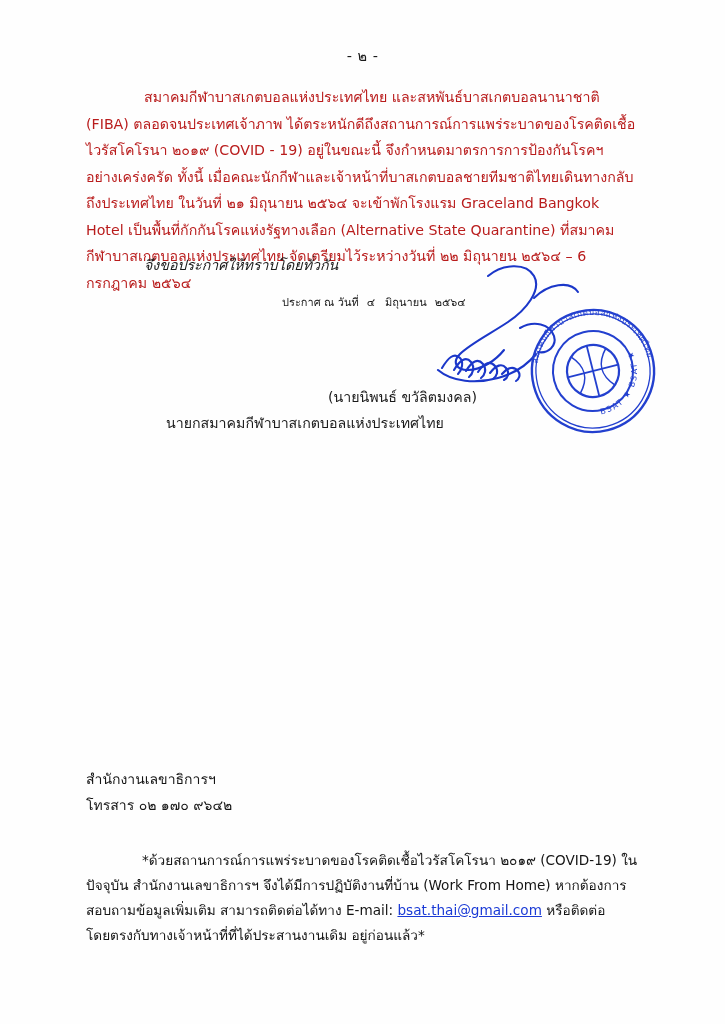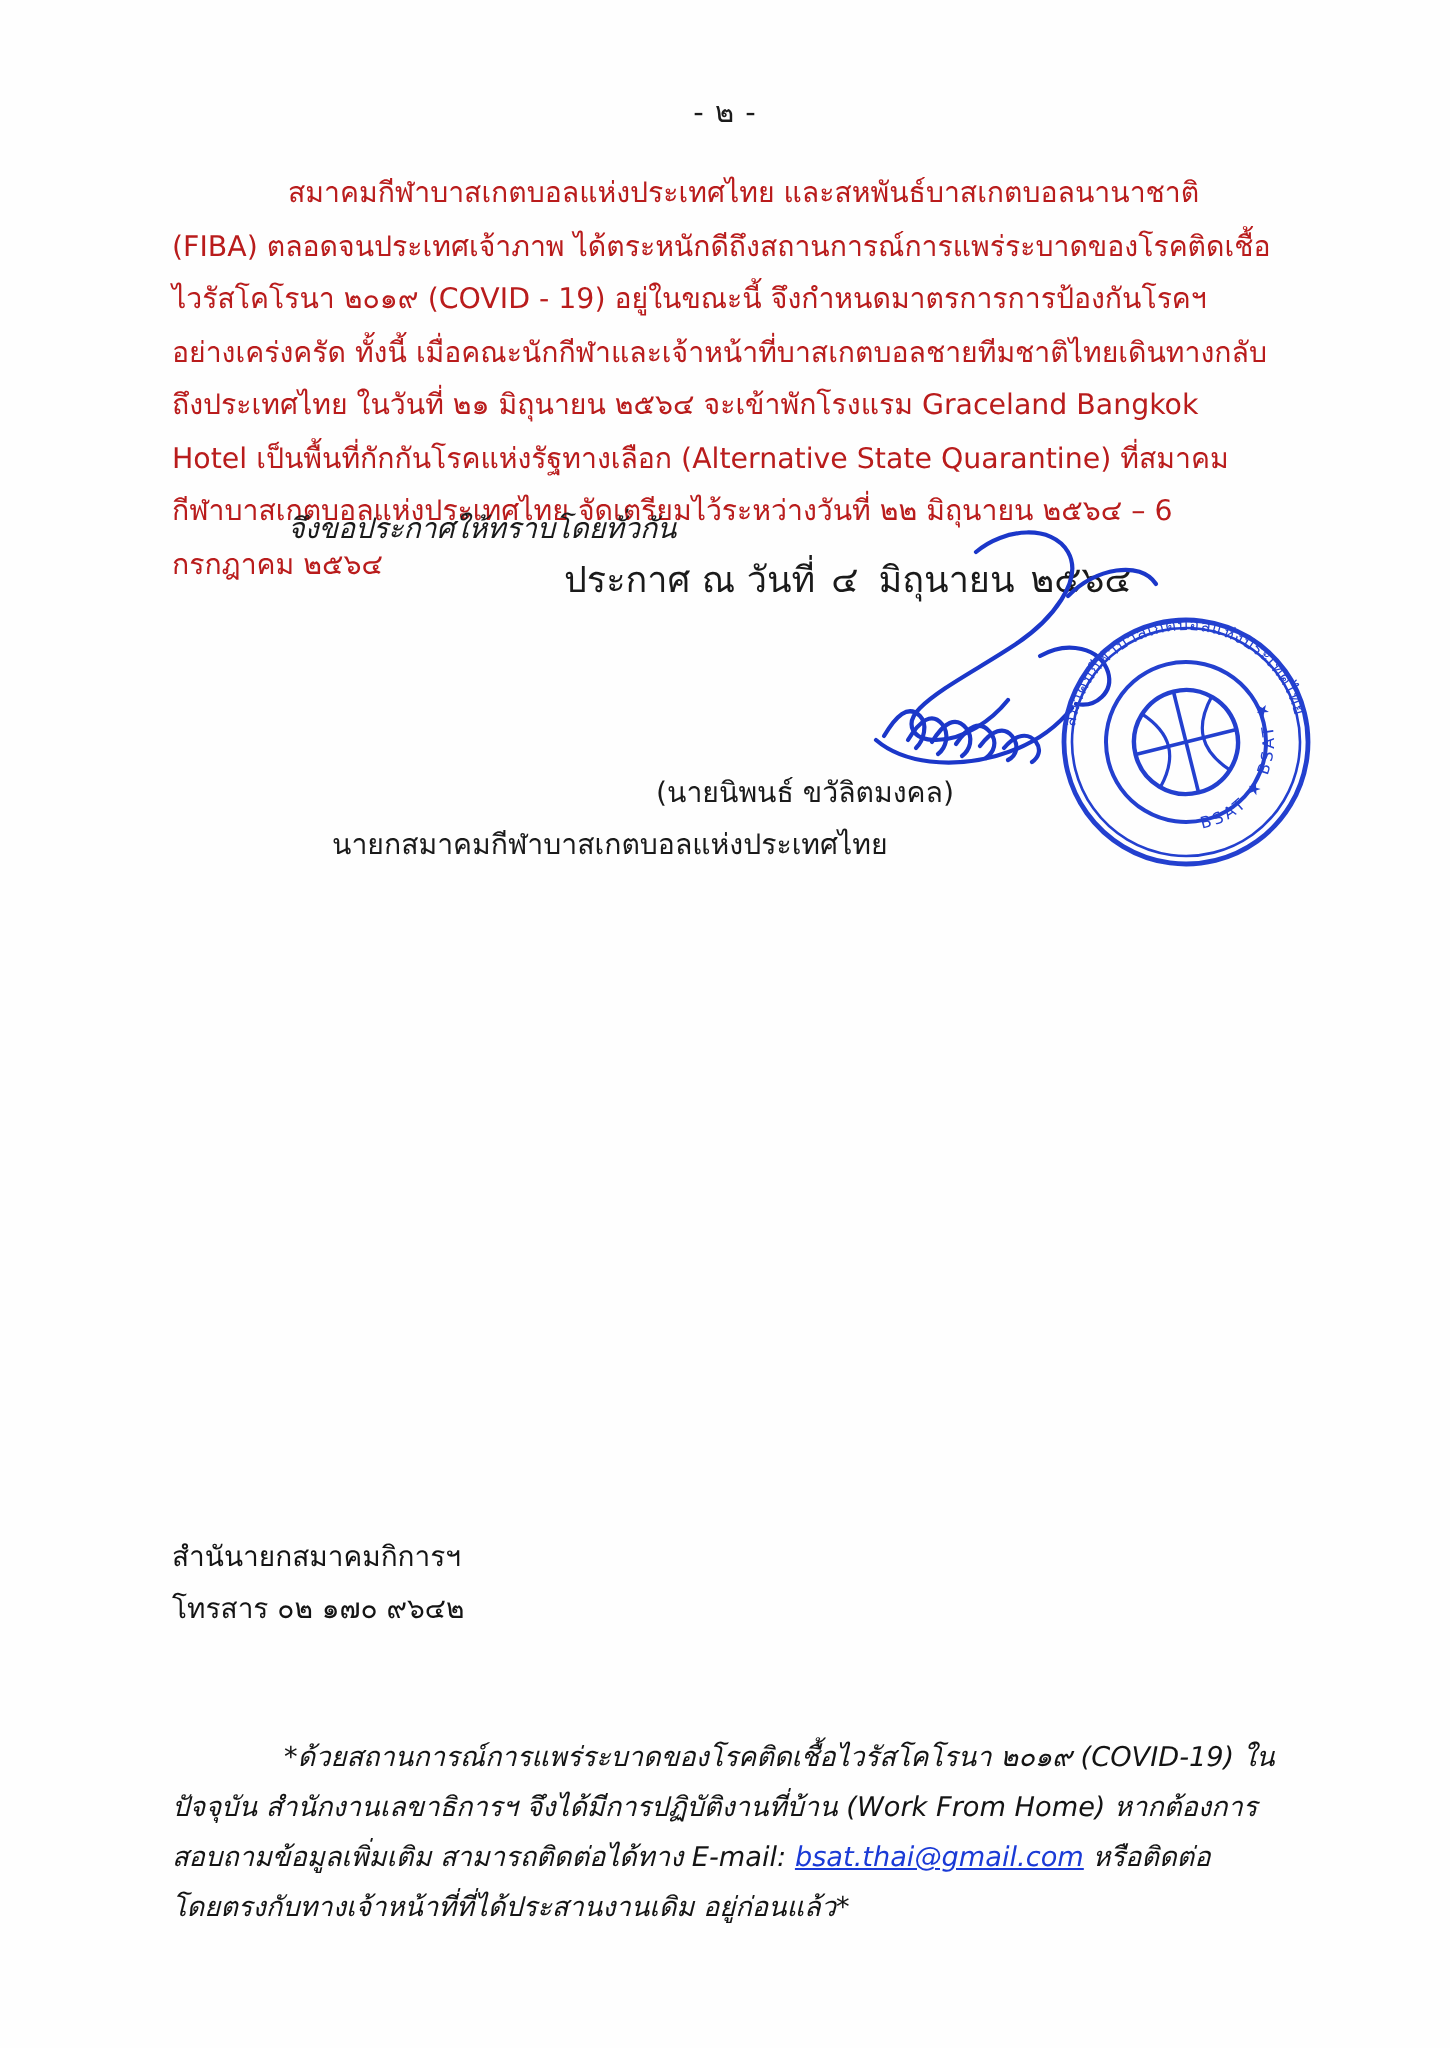--- a/index.html
+++ b/index.html
@@ -50,23 +50,23 @@
     top: 252px;
     width: 553px;
     font-size: 14.2px;
     line-height: 26.5px;
     text-indent: 58px;
     font-style: italic;
   }
   .date-line {
     position: absolute;
     left: 86px;
-    top: 278px;
-    width: 553px;
-    font-size: 18px;
+    top: 290px;
+    width: 553px;
+    font-size: 11px;
     line-height: 26.5px;
     padding-left: 196px;
     box-sizing: border-box;
   }
   .date-line .gap1 { display: inline-block; width: 8px; }
   .date-line .gap2 { display: inline-block; width: 10px; }
   .signature-name {
     position: absolute;
     left: 86px;
     top: 384px;
@@ -110,25 +110,24 @@
     left: 86px;
     top: 766px;
     width: 420px;
     font-size: 14px;
     line-height: 26px;
     color: #141414;
   }
   .footer-note {
     position: absolute;
     left: 86px;
-    top: 867px;
+    top: 848px;
     width: 556px;
     font-size: 13.6px;
     line-height: 25px;
-    font-style: italic;
     color: #141414;
   }
   .footer-note .indent {
     display: inline-block;
     width: 56px;
   }
   .email-link {
     color: #1a3ad6;
     text-decoration: underline;
   }
@@ -188,21 +187,21 @@
         <path d="M-18,-19 C-6,-6 -6,6 -18,19" fill="none" stroke="#2340cf" stroke-width="1.6"></path>
         <path d="M18,-19 C6,-6 6,6 18,19" fill="none" stroke="#2340cf" stroke-width="1.6"></path>
       </g>
     </g>
   </svg>
 
   <div class="signature-name">(นายนิพนธ์  ขวัลิตมงคล)</div>
   <div class="signature-title">นายกสมาคมกีฬาบาสเกตบอลแห่งประเทศไทย</div>
 
   <div class="footer-contact">
-    <div>สำนันายกสมาคมกิการฯ</div>
+    <div>สำนักงานเลขาธิการฯ</div>
     <div>โทรสาร ๐๒ ๑๗๐ ๙๖๔๒</div>
   </div>
 
   <div class="footer-note">
     <span class="indent"></span><span>*ด้วยสถานการณ์การแพร่ระบาดของโรคติดเชื้อไวรัสโคโรนา ๒๐๑๙ (COVID-19) ในปัจจุบัน</span>
     <span>สำนักงานเลขาธิการฯ จึงได้มีการปฏิบัติงานที่บ้าน (Work From Home) หากต้องการสอบถามข้อมูลเพิ่มเติม</span>
     <span>สามารถติดต่อได้ทาง E-mail: </span><a class="email-link" href="#">bsat.thai@gmail.com</a><span> หรือติดต่อโดยตรงกับทางเจ้าหน้าที่ที่ได้ประสานงานเดิม</span>
     <span>อยู่ก่อนแล้ว*</span>
   </div>
 

